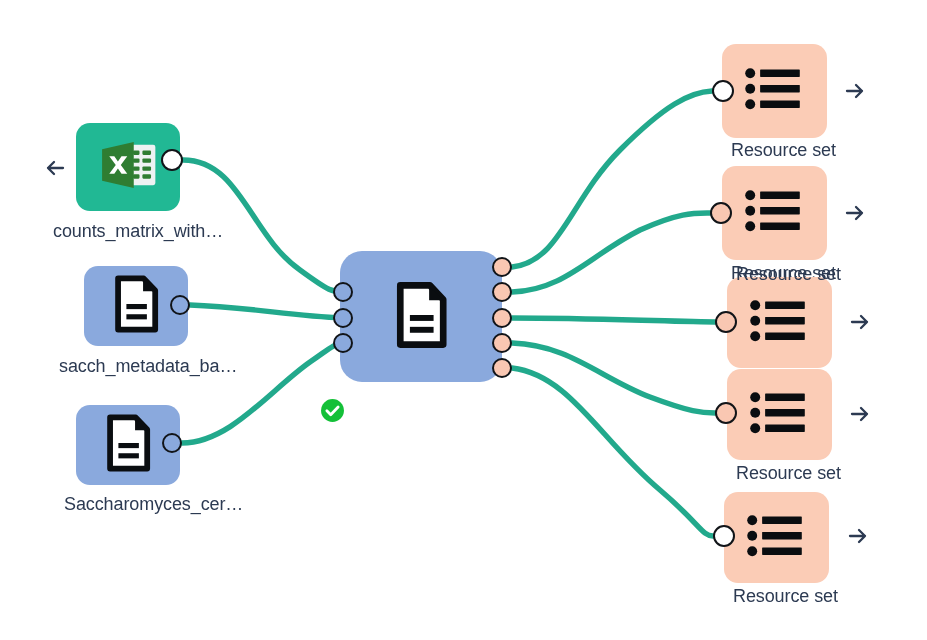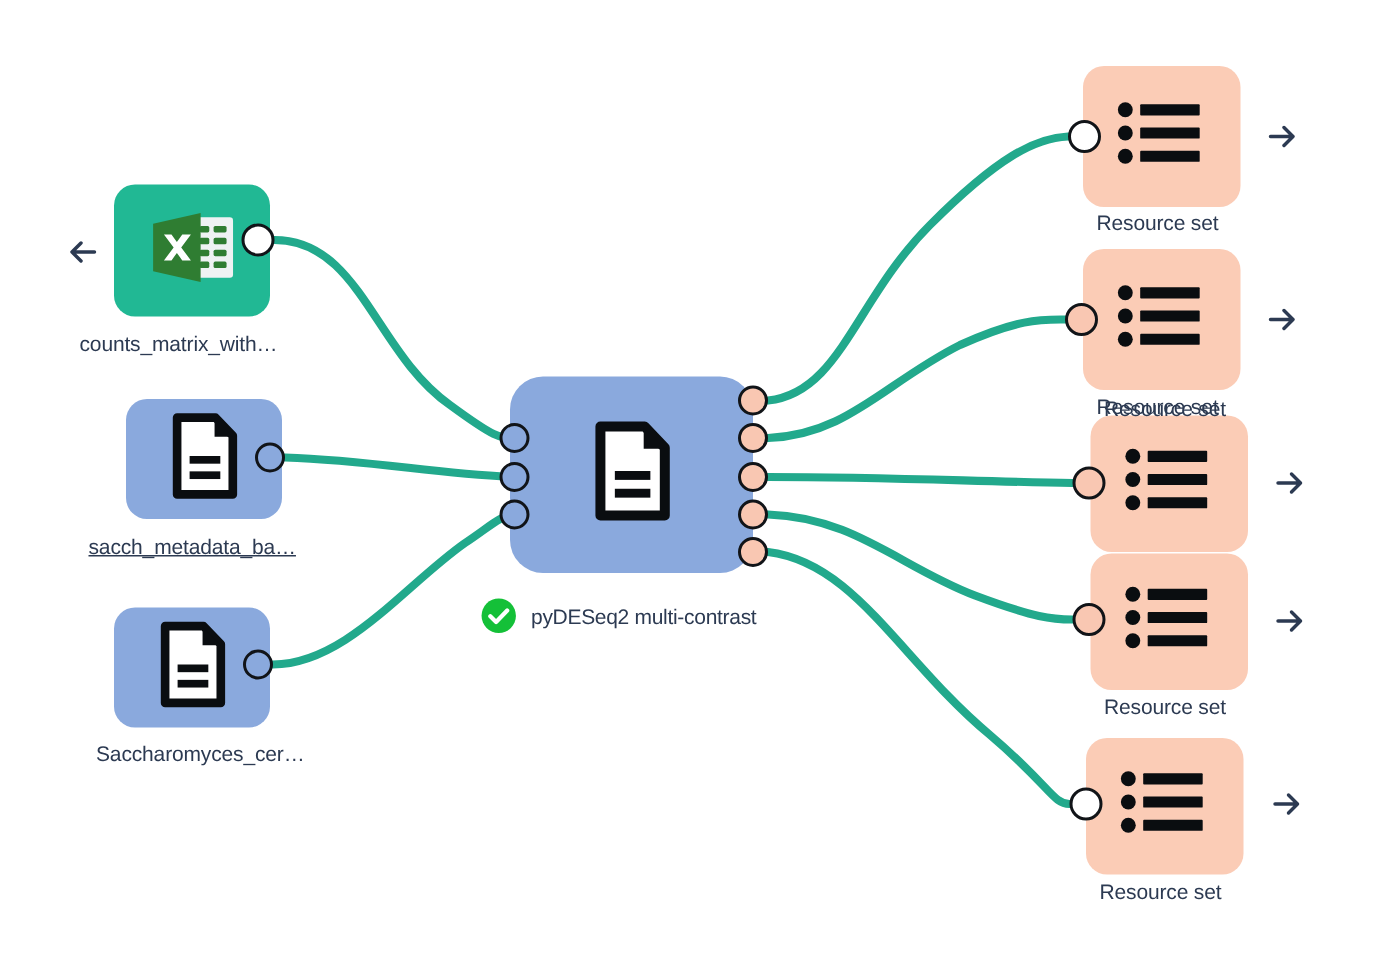--- a/index.html
+++ b/index.html
@@ -29,21 +29,21 @@
   }
   .node-box {
     position: absolute;
     border-radius: 14px;
     display: flex;
     align-items: center;
     justify-content: center;
   }
   .node-label {
     position: absolute;
-    font-size: 14px;
+    font-size: 18px;
     color: #2c3a52;
     white-space: nowrap;
     letter-spacing: -0.1px;
   }
   .port {
     position: absolute;
     border-radius: 50%;
     border: 2.4px solid #111418;
     box-sizing: border-box;
   }
@@ -116,21 +116,21 @@
       <div class="node-label" style="left: 53px; top: 221px;">counts_matrix_with…</div>
       <div class="port port-white" style="left: 161px; top: 149px; width: 22px; height: 22px;"></div>
       <div class="node-box doc-bg" style="left: 84px; top: 266px; width: 104px; height: 80px;">
         <span><svg viewBox="0 0 100 100" width="64" height="64">
     <path d="M22 10 H62 L80 29 V90 H22 Z" fill="#ffffff" stroke="#0a0d10" stroke-width="9" stroke-linejoin="round"></path>
     <path d="M61 11 L61 30 L80 30" fill="#0a0d10"></path>
     <rect x="35" y="50" width="32" height="8" fill="#0a0d10"></rect>
     <rect x="35" y="66" width="32" height="8" fill="#0a0d10"></rect>
   </svg></span>
       </div>
-      <div class="node-label" style="left: 59px; top: 356px; text-decoration: underline;">sacch_metadata_ba…</div>
+      <div class="node-label" style="left: 59px; top: 356px;">sacch_metadata_ba…</div>
       <div class="port port-blue" style="left: 170px; top: 295px; width: 20px; height: 20px;"></div>
       <div class="node-box doc-bg" style="left: 76px; top: 405px; width: 104px; height: 80px;">
         <span><svg viewBox="0 0 100 100" width="64" height="64">
     <path d="M22 10 H62 L80 29 V90 H22 Z" fill="#ffffff" stroke="#0a0d10" stroke-width="9" stroke-linejoin="round"></path>
     <path d="M61 11 L61 30 L80 30" fill="#0a0d10"></path>
     <rect x="35" y="50" width="32" height="8" fill="#0a0d10"></rect>
     <rect x="35" y="66" width="32" height="8" fill="#0a0d10"></rect>
   </svg></span>
       </div>
       <div class="node-label" style="left: 64px; top: 494px;">Saccharomyces_cer…</div>
@@ -154,21 +154,20 @@
       <div class="port port-peach" style="left: 492px; top: 308px; width: 20px; height: 20px;"></div>
       <div class="port port-peach" style="left: 492px; top: 333px; width: 20px; height: 20px;"></div>
       <div class="port port-peach" style="left: 492px; top: 358px; width: 20px; height: 20px;"></div>
       <div class="status-row" style="left: 320px; top: 398px;">
         <span style="display: inline-flex;">
           <svg viewBox="0 0 24 24" width="25" height="25">
     <circle cx="12" cy="12" r="11" fill="#14c038"></circle>
     <path d="M6.6 12.3 L10.3 16 L17.4 8.6" fill="none" stroke="#ffffff" stroke-width="2.7" stroke-linecap="round" stroke-linejoin="round"></path>
   </svg>
         </span>
-        <span class="status-label">pyDESeq2 multi-contrast</span>
       </div>
     </div>
 
   <div id="outputs-holder">
       <div class="node-box rset-bg" style="left: 722px; top: 44px; width: 105px; height: 94px;">
         <span><svg viewBox="0 0 100 70" width="62" height="43.4">
     <circle cx="10" cy="10" r="8" fill="#0a0d10"></circle>
     <circle cx="10" cy="35" r="8" fill="#0a0d10"></circle>
     <circle cx="10" cy="60" r="8" fill="#0a0d10"></circle>
     <rect x="26" y="4" width="64" height="12" rx="1" fill="#0a0d10"></rect>

